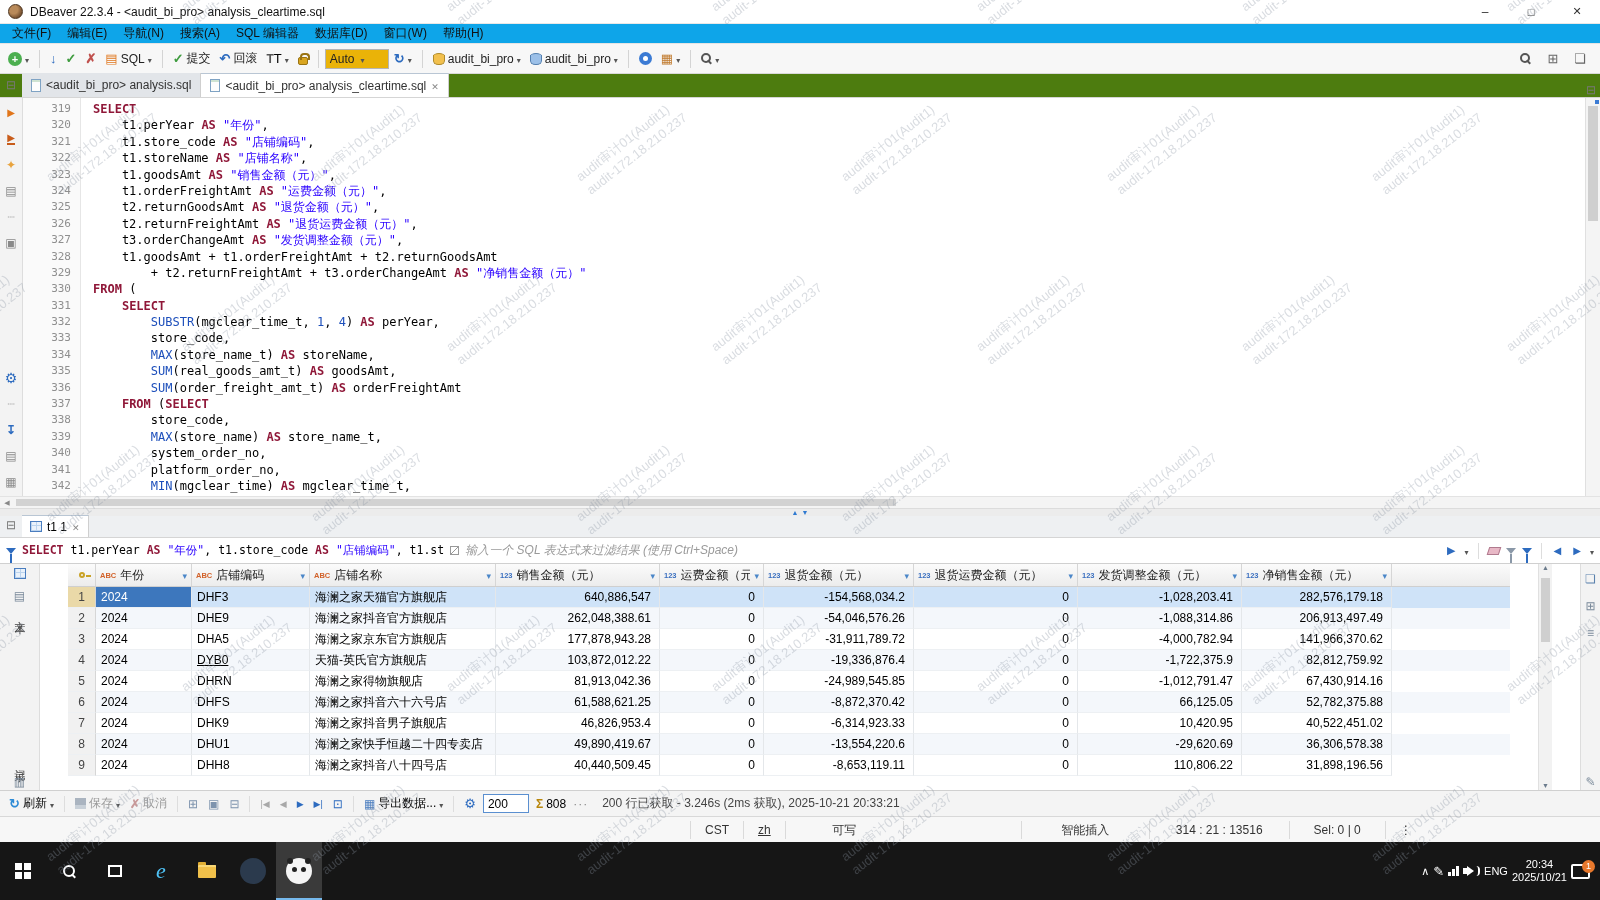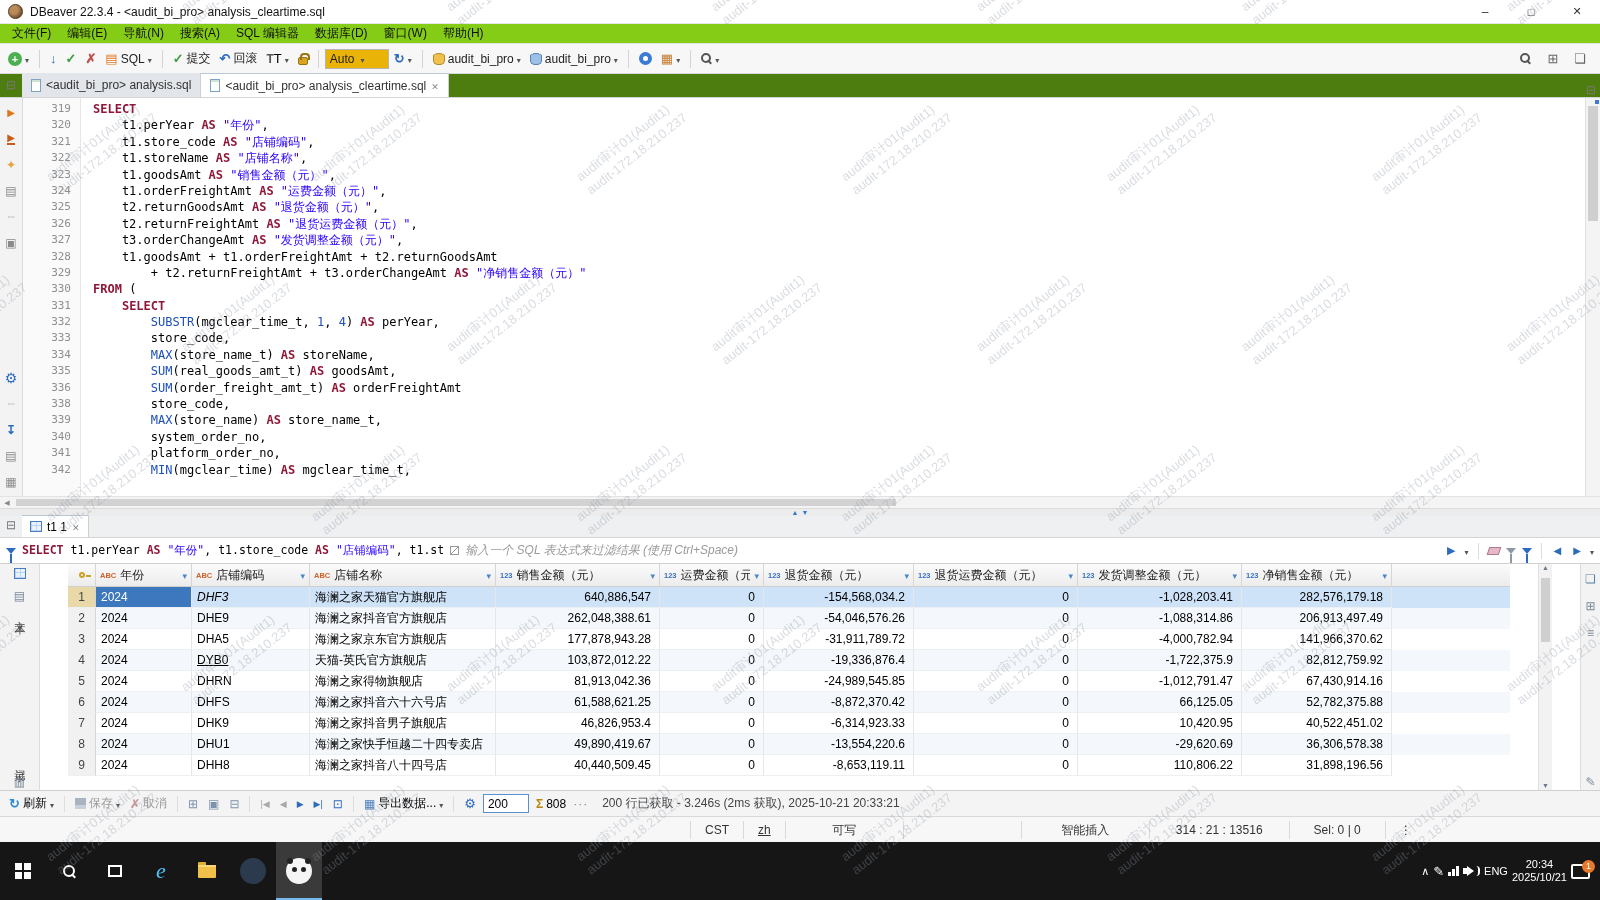--- a/index.html
+++ b/index.html
@@ -14,21 +14,21 @@
   
   .titlebar { height:24px; display:flex; align-items:center; background:#fff; border-bottom:1px solid #e8e8e8; }
   .app-logo { width:15px; height:15px; border-radius:50%; margin:0 7px 0 8px;
     background:radial-gradient(circle at 35% 35%, #b98a5a 0 35%, #7a5433 70%, #5d3f24 100%); border:1px solid #4c331d; }
   .title-text { font-size:12px; color:#111; }
   .win-buttons { margin-left:auto; display:flex; height:100%; }
   .win-btn { width:46px; height:100%; display:flex; align-items:center; justify-content:center; color:#333; font-size:12px; }
   .g-min::before{content:"–";} .g-max::before{content:"□"; font-size:11px;} .g-close::before{content:"✕"; font-size:11px;}
 
   
-  .menubar { height:20px; display:flex; align-items:center; background:#84cc16; border-bottom:1px solid #e4e4e4; padding-left:4px; }
+  .menubar { height:20px; display:flex; align-items:center; background:#0ea5e9; border-bottom:1px solid #e4e4e4; padding-left:4px; }
   .menu-item { padding:1px 8px; color:#111; }
 
   
   .toolbar { height:30px; display:flex; align-items:center; background:#f7f7f7; border-bottom:1px solid #d9d9d9; padding:0 4px; gap:1px; }
   .tbtn { height:24px; display:flex; align-items:center; padding:0 4px; gap:3px; border-radius:2px; }
   .tsep { width:1px; height:18px; background:#d4d4d4; margin:0 5px; }
   .dd::before { content:"▾"; font-size:8px; color:#555; }
   .tlabel { color:#222; }
   .tlabel.dis { color:#9a9a9a; }
   .gi { font-size:13px; line-height:1; display:inline-block; }
@@ -367,20 +367,21 @@
           <div class="code-line"><span class="ln">327</span><span class="tok-t">    t3.orderChangeAmt </span><span class="tok-k">AS</span><span class="tok-t"> </span><span class="tok-s">"发货调整金额（元）"</span><span class="tok-t">,</span></div>
           <div class="code-line"><span class="ln">328</span><span class="tok-t">    t1.goodsAmt + t1.orderFreightAmt + t2.returnGoodsAmt</span></div>
           <div class="code-line"><span class="ln">329</span><span class="tok-t">        + t2.returnFreightAmt + t3.orderChangeAmt </span><span class="tok-k">AS</span><span class="tok-t"> </span><span class="tok-s">"净销售金额（元）"</span></div>
           <div class="code-line"><span class="ln">330</span><span class="tok-k">FROM</span><span class="tok-t"> (</span></div>
           <div class="code-line"><span class="ln">331</span><span class="tok-t">    </span><span class="tok-k">SELECT</span></div>
           <div class="code-line"><span class="ln">332</span><span class="tok-t">        </span><span class="tok-f">SUBSTR</span><span class="tok-t">(mgclear_time_t, </span><span class="tok-n">1</span><span class="tok-t">, </span><span class="tok-n">4</span><span class="tok-t">) </span><span class="tok-k">AS</span><span class="tok-t"> perYear,</span></div>
           <div class="code-line"><span class="ln">333</span><span class="tok-t">        store_code,</span></div>
           <div class="code-line"><span class="ln">334</span><span class="tok-t">        </span><span class="tok-f">MAX</span><span class="tok-t">(store_name_t) </span><span class="tok-k">AS</span><span class="tok-t"> storeName,</span></div>
           <div class="code-line"><span class="ln">335</span><span class="tok-t">        </span><span class="tok-f">SUM</span><span class="tok-t">(real_goods_amt_t) </span><span class="tok-k">AS</span><span class="tok-t"> goodsAmt,</span></div>
           <div class="code-line"><span class="ln">336</span><span class="tok-t">        </span><span class="tok-f">SUM</span><span class="tok-t">(order_freight_amt_t) </span><span class="tok-k">AS</span><span class="tok-t"> orderFreightAmt</span></div>
+          <div class="code-line"><span class="ln">337</span><span class="tok-t">    </span><span class="tok-k">FROM</span><span class="tok-t"> (</span><span class="tok-k">SELECT</span></div>
           <div class="code-line"><span class="ln">338</span><span class="tok-t">        store_code,</span></div>
           <div class="code-line"><span class="ln">339</span><span class="tok-t">        </span><span class="tok-f">MAX</span><span class="tok-t">(store_name) </span><span class="tok-k">AS</span><span class="tok-t"> store_name_t,</span></div>
           <div class="code-line"><span class="ln">340</span><span class="tok-t">        system_order_no,</span></div>
           <div class="code-line"><span class="ln">341</span><span class="tok-t">        platform_order_no,</span></div>
           <div class="code-line"><span class="ln">342</span><span class="tok-t">        </span><span class="tok-f">MIN</span><span class="tok-t">(mgclear_time) </span><span class="tok-k">AS</span><span class="tok-t"> mgclear_time_t,</span></div>
         </div>
     </div>
     <div class="vscroll">
       <div class="vmark"></div>
       <div class="vthumb"></div>
@@ -481,21 +482,21 @@
               <span class="clabel">净销售金额（元）</span>
               <span class="carrow"></span>
             </div>
           </div>
         <div class="hfill"></div>
       </div>
       <div id="grid-body">
           <div class="grow sel">
             <div class="gcell rownum">1</div>
             <div class="gcell selcell" style="width: 96px;">2024</div>
-            <div class="gcell" style="width: 118px; font-style: italic;">DHF3</div>
+            <div class="gcell" style="width: 118px;">DHF3</div>
             <div class="gcell" style="width: 186px;">海澜之家天猫官方旗舰店</div>
             <div class="gcell num" style="width: 164px;">640,886,547</div>
             <div class="gcell num" style="width: 104px;">0</div>
             <div class="gcell num" style="width: 150px;">-154,568,034.2</div>
             <div class="gcell num" style="width: 164px;">0</div>
             <div class="gcell num" style="width: 164px;">-1,028,203.41</div>
             <div class="gcell num" style="width: 150px;">282,576,179.18</div>
           </div>
           <div class="grow alt">
             <div class="gcell rownum">2</div>

